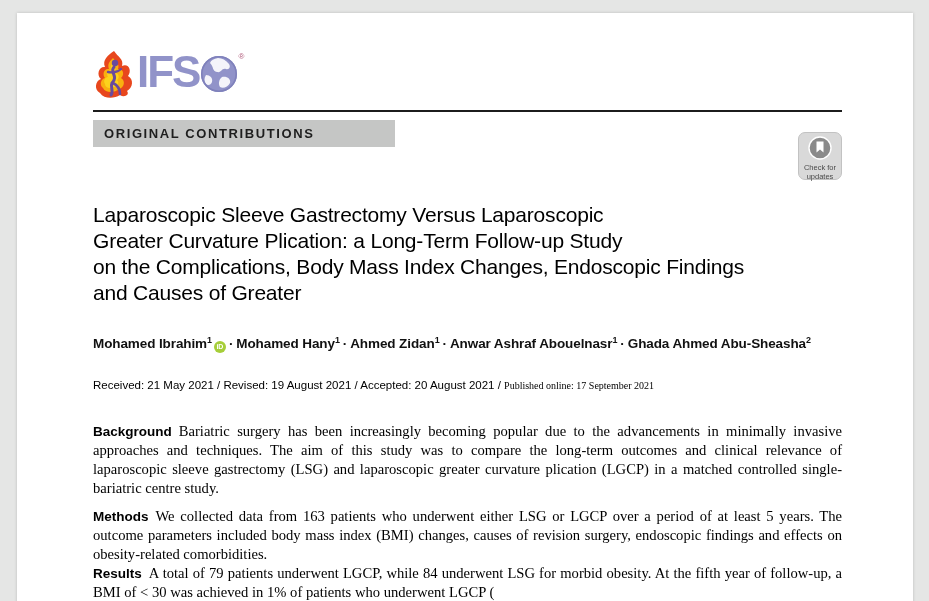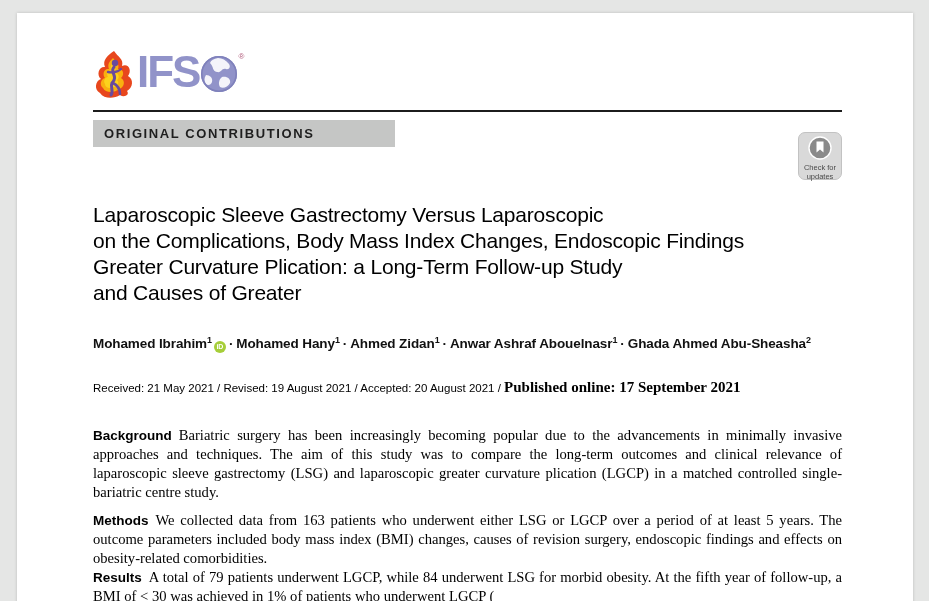--- a/index.html
+++ b/index.html
@@ -125,22 +125,21 @@
   }
   
   .history {
     margin-top: 26px;
     font-size: 11.5px;
     line-height: 1.15;
     color: #000;
   }
   .pub-online {
     font-family: "Liberation Serif", serif;
-    font-size: 15px;
-    font-weight: bold;
+    font-size: 10px;
   }
   .copyright {
     font-size: 11.5px;
     color: #000;
     margin-top: 2px;
   }
   
   .abstract { margin-top: 30px; }
   .abstract-heading {
     font-size: 14.5px;
@@ -209,22 +208,22 @@
         </span>
         <span class="txt">
           <span>Check for</span><br>
           <span>updates</span>
         </span>
       </div>
     </div>
 
     <h1 class="title">
       <span>Laparoscopic Sleeve Gastrectomy Versus Laparoscopic</span>
+      <span>Greater Curvature Plication: a Long-Term Follow-up Study</span>
       <span>on the Complications, Body Mass Index Changes, Endoscopic Findings</span>
-      <span>Greater Curvature Plication: a Long-Term Follow-up Study</span>
       <span>and Causes of Greater</span>
     </h1>
 
     <div class="authors">
       <span><span>Mohamed Ibrahim</span><sup>1</sup></span><span class="orcid">iD</span><span class="author-sep">·</span><span><span>Mohamed Hany</span><sup>1</sup></span><span class="author-sep">·</span><span><span>Ahmed Zidan</span><sup>1</sup></span><span class="author-sep">·</span><span><span>Anwar Ashraf Abouelnasr</span><sup>1</sup></span><span class="author-sep">·</span><span><span>Ghada Ahmed Abu-Sheasha</span><sup>2</sup></span>
     </div>
 
     <div class="history">
       <span>Received: 21 May 2021 / Revised: 19 August 2021 / Accepted: 20 August 2021 /</span>
       <span class="pub-online">Published online: 17 September 2021</span>

